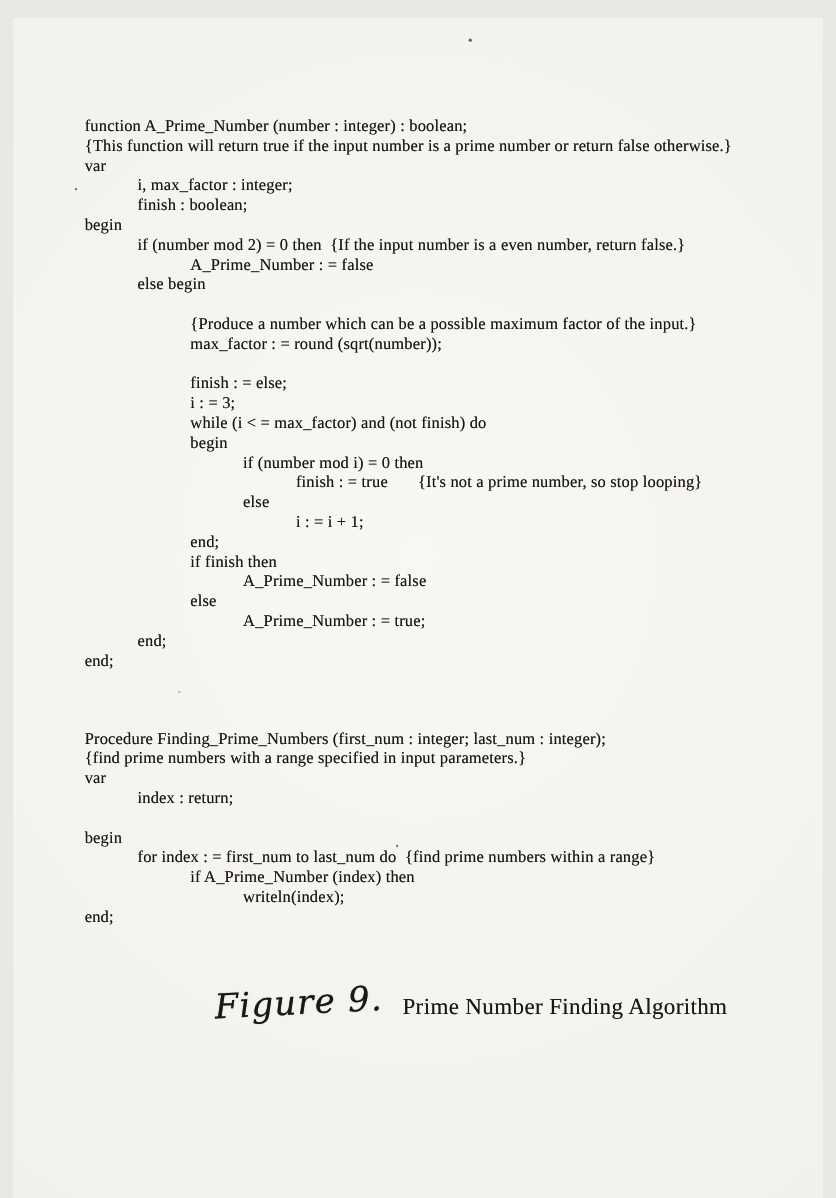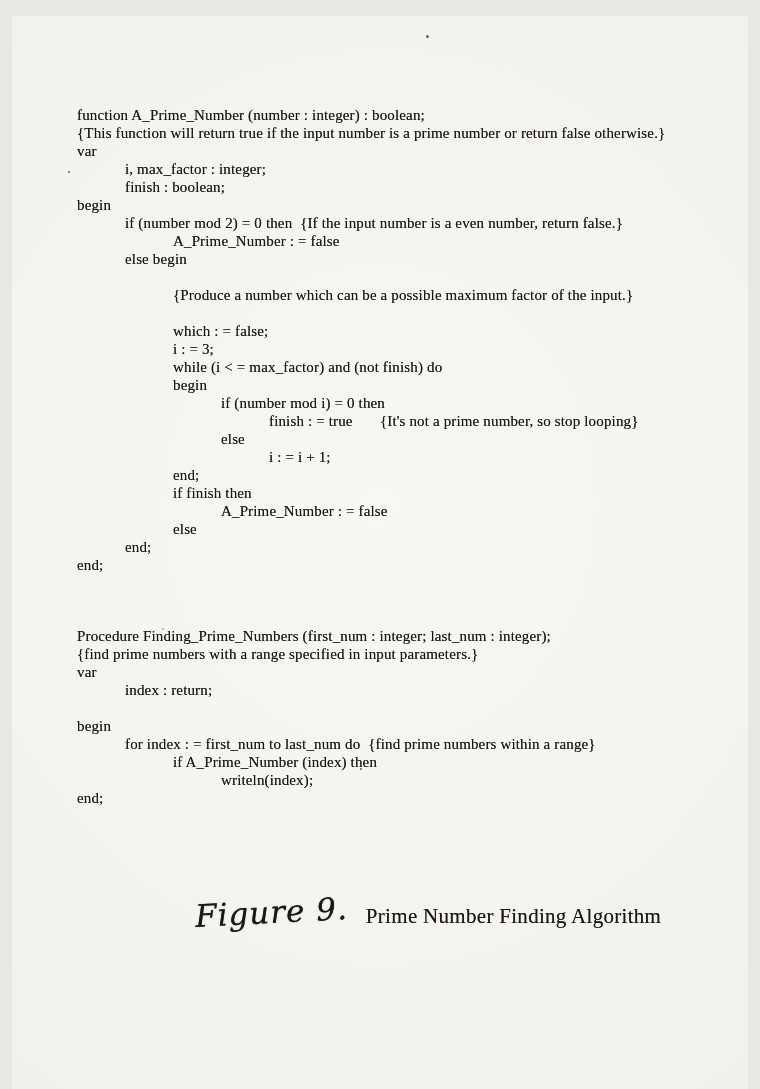--- a/index.html
+++ b/index.html
@@ -81,33 +81,35 @@
         <div class="code-line" style="padding-left: 0px;">{This function will return true if the input number is a prime number or return false otherwise.}</div>
         <div class="code-line" style="padding-left: 0px;">var</div>
         <div class="code-line" style="padding-left: 48px;">i, max_factor : integer;</div>
         <div class="code-line" style="padding-left: 48px;">finish : boolean;</div>
         <div class="code-line" style="padding-left: 0px;">begin</div>
         <div class="code-line" style="padding-left: 48px;">if (number mod 2) = 0 then  {If the input number is a even number, return false.}</div>
         <div class="code-line" style="padding-left: 96px;">A_Prime_Number : = false</div>
         <div class="code-line" style="padding-left: 48px;">else begin</div>
         <div class="code-line" style="padding-left: 0px;"></div>
         <div class="code-line" style="padding-left: 96px;">{Produce a number which can be a possible maximum factor of the input.}</div>
+        <div class="code-line" style="padding-left: 96px;">max_factor : = round (sqrt(number));</div>
         <div class="code-line" style="padding-left: 0px;"></div>
-        <div class="code-line" style="padding-left: 96px;">which : = false;</div>
+        <div class="code-line" style="padding-left: 96px;">finish : = else;</div>
         <div class="code-line" style="padding-left: 96px;">i : = 3;</div>
         <div class="code-line" style="padding-left: 96px;">while (i &lt; = max_factor) and (not finish) do</div>
         <div class="code-line" style="padding-left: 96px;">begin</div>
         <div class="code-line" style="padding-left: 144px;">if (number mod i) = 0 then</div>
         <div class="code-line" style="padding-left: 192px;">finish : = true       {It's not a prime number, so stop looping}</div>
         <div class="code-line" style="padding-left: 144px;">else</div>
         <div class="code-line" style="padding-left: 192px;">i : = i + 1;</div>
         <div class="code-line" style="padding-left: 96px;">end;</div>
         <div class="code-line" style="padding-left: 96px;">if finish then</div>
         <div class="code-line" style="padding-left: 144px;">A_Prime_Number : = false</div>
         <div class="code-line" style="padding-left: 96px;">else</div>
+        <div class="code-line" style="padding-left: 144px;">A_Prime_Number : = true;</div>
         <div class="code-line" style="padding-left: 48px;">end;</div>
         <div class="code-line" style="padding-left: 0px;">end;</div>
       </div>
       <div class="code-block">
         <div class="code-line" style="padding-left: 0px;">Procedure Finding_Prime_Numbers (first_num : integer; last_num : integer);</div>
         <div class="code-line" style="padding-left: 0px;">{find prime numbers with a range specified in input parameters.}</div>
         <div class="code-line" style="padding-left: 0px;">var</div>
         <div class="code-line" style="padding-left: 48px;">index : return;</div>
         <div class="code-line" style="padding-left: 0px;"></div>
         <div class="code-line" style="padding-left: 0px;">begin</div>

